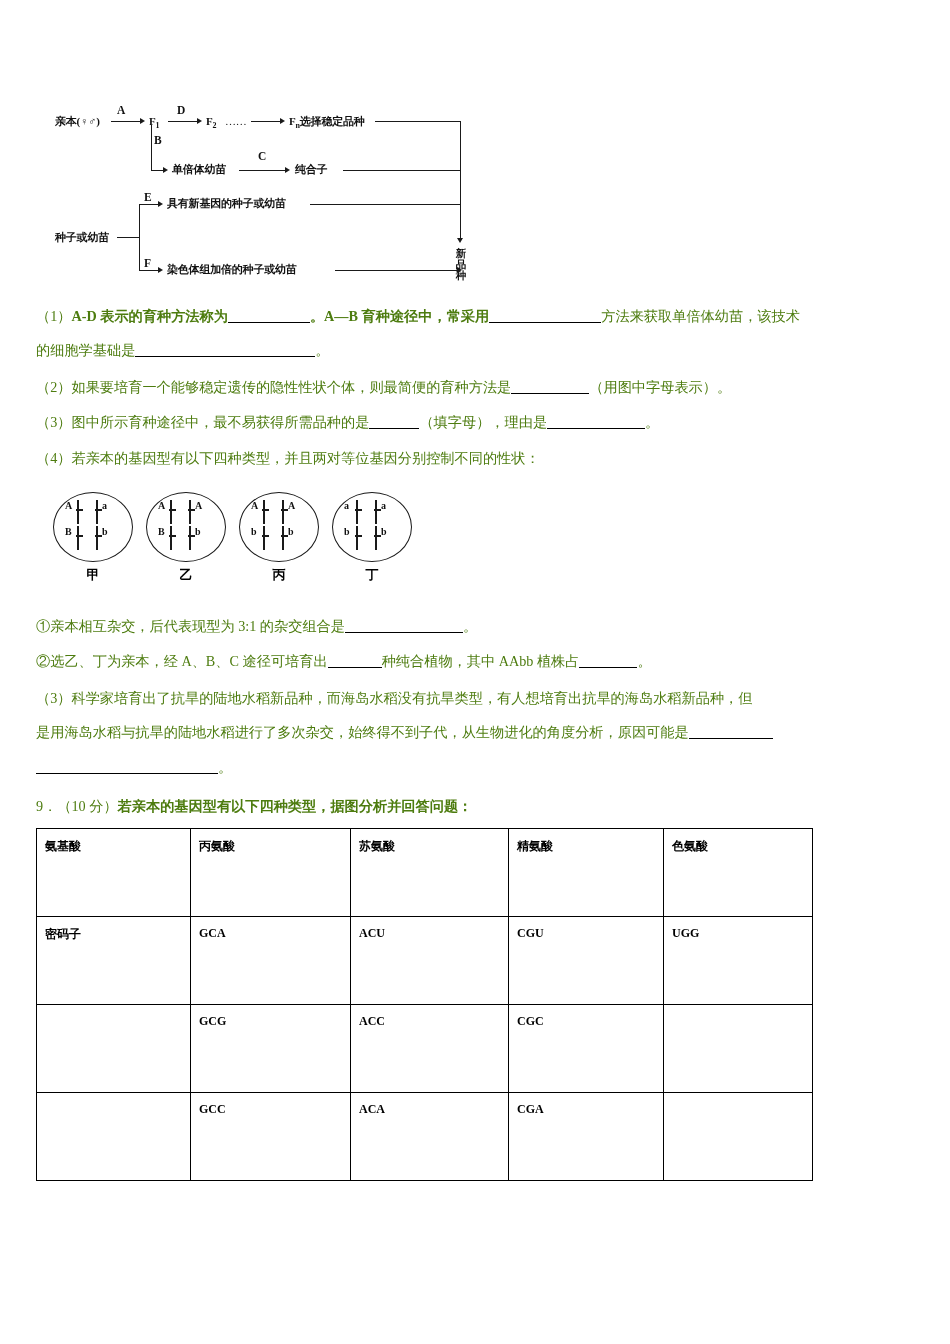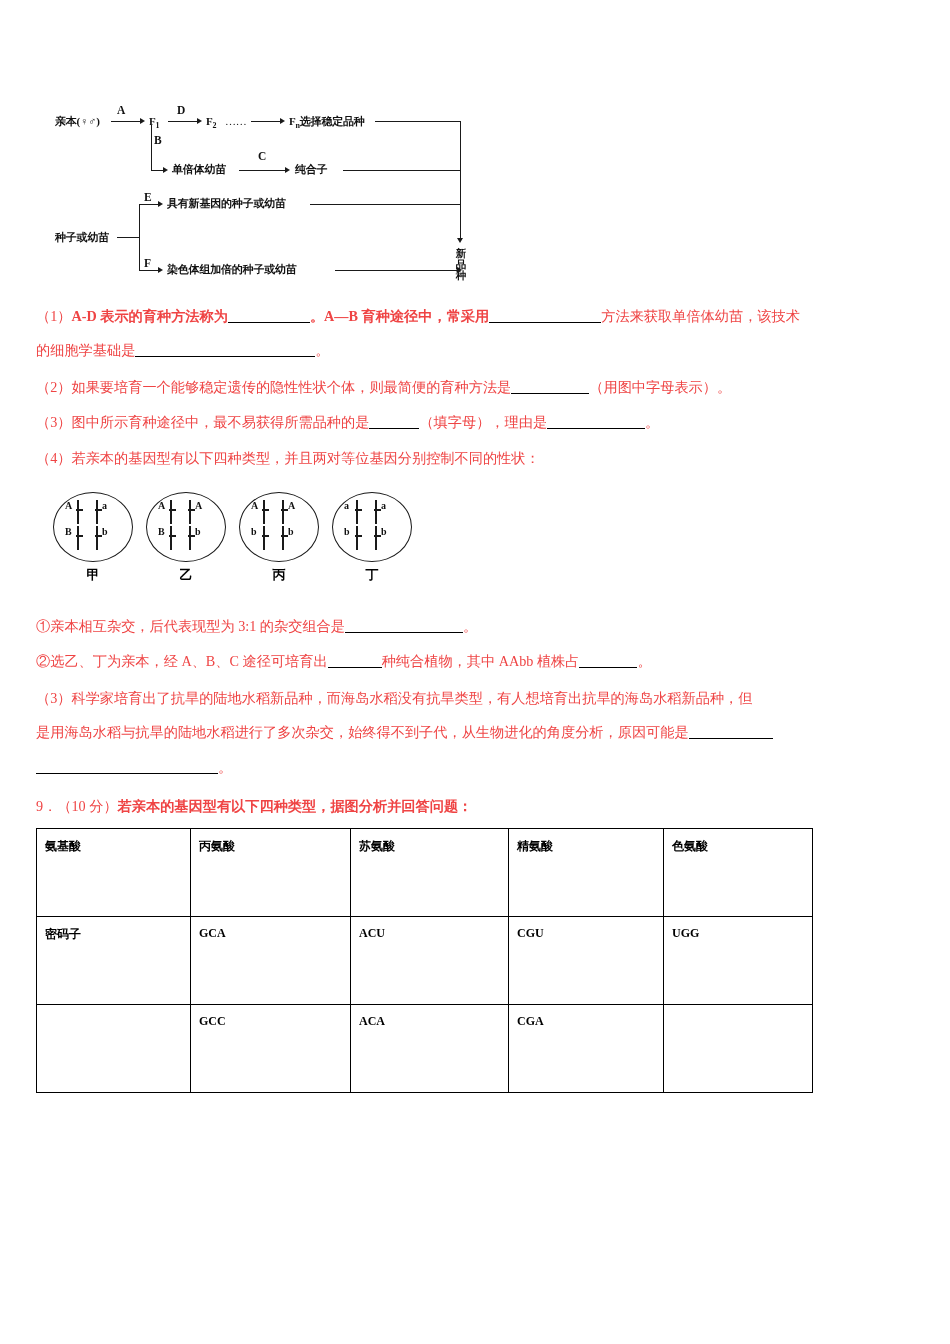--- a/index.html
+++ b/index.html
@@ -76,21 +76,21 @@
     width: 12px;
     text-align: center;
     color: #111;
   }
 
   
   .qline {
     position: absolute;
     font-size: 14.2px;
     line-height: 1.5;
-    color: #ef4444;
+    color: #4d7c0f;
     white-space: nowrap;
     font-family: "Liberation Serif", "DejaVu Serif", serif;
   }
   .bold { font-weight: bold; }
   .blank {
     display: inline-block;
     border-bottom: 1.4px solid #000;
     vertical-align: -2px;
   }
 
@@ -385,19 +385,26 @@
     </tr>
     <tr>
       <td>密码子</td>
       <td>GCA</td>
       <td>ACU</td>
       <td>CGU</td>
       <td>UGG</td>
     </tr>
     <tr>
       <td></td>
+      <td>GCG</td>
+      <td>ACC</td>
+      <td>CGC</td>
+      <td></td>
+    </tr>
+    <tr>
+      <td></td>
       <td>GCC</td>
       <td>ACA</td>
       <td>CGA</td>
       <td></td>
     </tr>
   </tbody>
 </table>
 
 </body></html>

